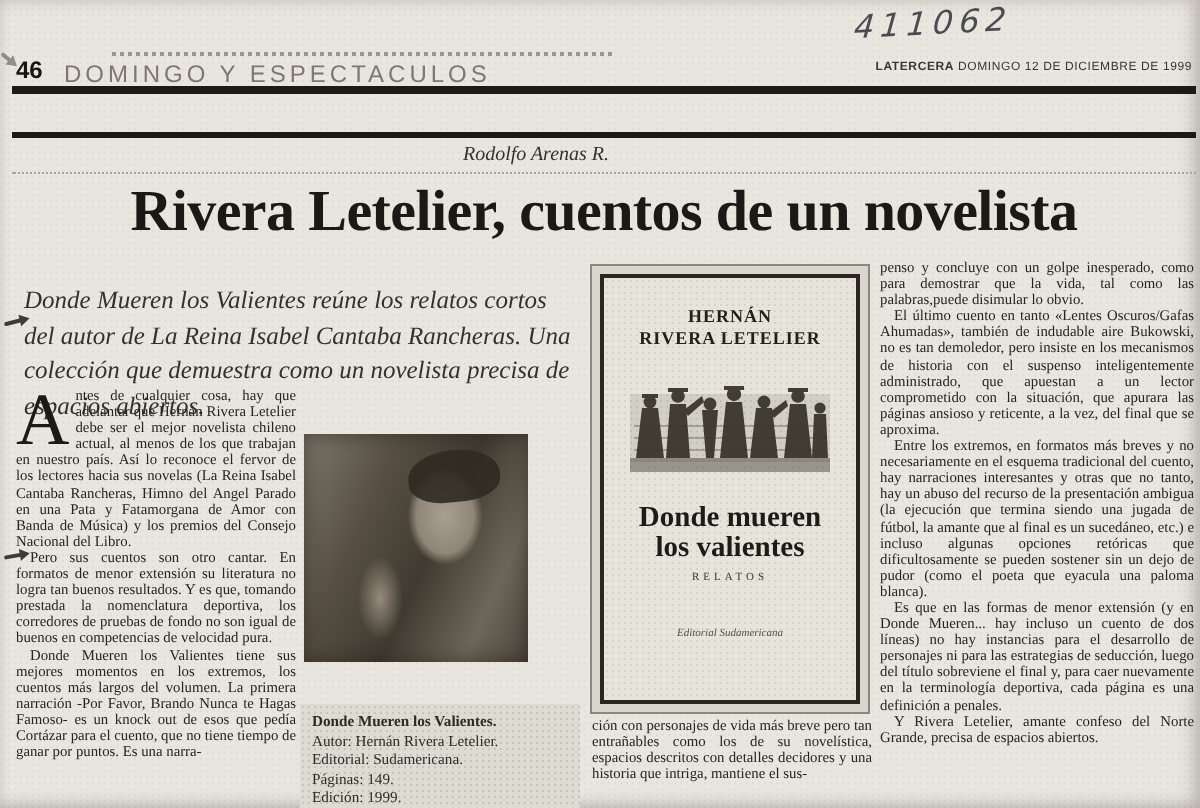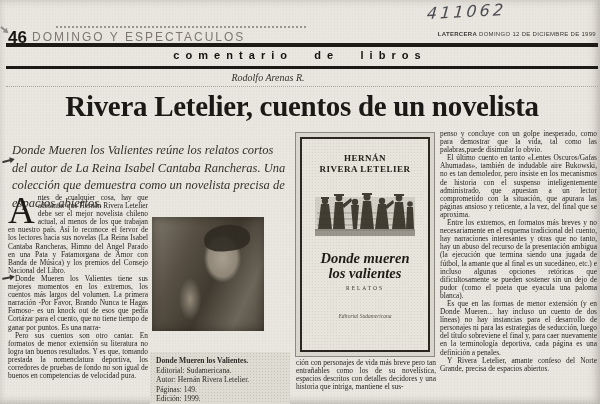--- a/index.html
+++ b/index.html
@@ -18,21 +18,21 @@
   .handwritten{
     position:absolute;left:427px;top:2px;
     font-family:"DejaVu Sans",sans-serif;font-style:italic;
     font-size:16px;letter-spacing:3px;color:#4b4b52;
     transform:rotate(-3deg) skewX(-8deg);
   }
   .dotted-line{position:absolute;left:56px;top:26px;width:250px;border-top:2px dotted #9a968e;}
   .page-number{
     position:absolute;left:8px;top:28px;
     font-family:"Liberation Sans",sans-serif;font-weight:bold;
-    font-size:17px;color:#171511;
+    font-size:12px;color:#171511;
   }
   .section-title{
     position:absolute;left:32px;top:30px;
     font-family:"Liberation Sans",sans-serif;
     font-size:12px;letter-spacing:2px;color:#7c7871;
   }
   .masthead{
     position:absolute;right:4px;top:31px;
     font-family:"Liberation Sans",sans-serif;font-size:6px;color:#3a3733;
     letter-spacing:.3px;white-space:nowrap;
@@ -119,64 +119,63 @@
     text-align:center;
   }
   .cover-author{
     margin-top:14px;
     font-family:"Liberation Serif",serif;font-weight:bold;
     font-size:9px;line-height:11px;letter-spacing:.5px;color:#232019;
   }
   .cover-illustration{margin-top:8px;}
   .cover-title{
     margin-top:6px;
-    font-style:italic;font-weight:bold;font-size:14.5px;line-height:15px;color:#1e1b15;
+    font-weight:bold;font-size:14.5px;line-height:15px;color:#1e1b15;
   }
   .cover-subtitle{margin-top:4px;font-size:5.5px;letter-spacing:2px;color:#3a362f;}
   .cover-publisher{margin-top:22px;font-style:italic;font-size:5.5px;color:#55514a;}
 </style>
 </head>
 <body>
 
 <div class="page">
 
   <div class="handwritten">411062</div>
 
   <div class="dotted-line"></div>
   <div class="page-number">46</div>
   <div class="section-title">DOMINGO Y ESPECTACULOS</div>
   <div class="masthead">
     <span class="paper">LATERCERA</span>
     <span>DOMINGO 12 DE DICIEMBRE DE 1999</span>
   </div>
   <div class="rule rule-1"></div>
-  <div class="kicker">comentario de libros</div>
   <div class="rule rule-2"></div>
   <div class="byline">Rodolfo Arenas R.</div>
   <div class="byline-rule"></div>
 
   <h1 class="headline" style="margin:2px;">Rivera Letelier, cuentos de un novelista</h1>
   <div class="lead">Donde Mueren los Valientes reúne los relatos cortos del autor de La Reina Isabel Cantaba Rancheras. Una colección que demuestra como un novelista precisa de espacios abiertos.</div>
 
   <div class="pen-mark pen-1"></div>
   <div class="pen-mark pen-2"></div>
   <div class="pen-mark pen-3"></div>
 
   <div class="bodycol col-left">
     <p><span class="dropcap">A</span><span>ntes de cualquier cosa, hay que adelantar que Hernán Rivera Letelier debe ser el mejor novelista chileno actual, al menos de los que trabajan en nuestro país. Así lo reconoce el fervor de los lectores hacia sus novelas (La Reina Isabel Cantaba Rancheras, Himno del Angel Parado en una Pata y Fatamorgana de Amor con Banda de Música) y los premios del Consejo Nacional del Libro.</span></p>
+    <p class="indent">Pero sus cuentos son otro cantar. En formatos de menor extensión su literatura no logra tan buenos resultados. Y es que, tomando prestada la nomenclatura deportiva, los corredores de pruebas de fondo no son igual de buenos en competencias de velocidad pura.</p>
     <p class="indent">Donde Mueren los Valientes tiene sus mejores momentos en los extremos, los cuentos más largos del volumen. La primera narración -Por Favor, Brando Nunca te Hagas Famoso- es un knock out de esos que pedía Cortázar para el cuento, que no tiene tiempo de ganar por puntos. Es una narra-</p>
-    <p class="indent">Pero sus cuentos son otro cantar. En formatos de menor extensión su literatura no logra tan buenos resultados. Y es que, tomando prestada la nomenclatura deportiva, los corredores de pruebas de fondo no son igual de buenos en competencias de velocidad pura.</p>
   </div>
 
   <div class="author-photo"></div>
 
   <div class="caption-box">
     <div class="cap-title">Donde Mueren los Valientes.</div>
+    <div>Autor: Hernán Rivera Letelier.</div>
     <div>Editorial: Sudamericana.</div>
-    <div>Autor: Hernán Rivera Letelier.</div>
     <div>Páginas: 149.</div>
     <div>Edición: 1999.</div>
     <div>Precio estimado: 5.000 pesos.</div>
   </div>
 
   <div class="book-cover">
     <div class="inner">
       <div class="cover-author">
         <div>HERNÁN</div>
         <div>RIVERA LETELIER</div>

